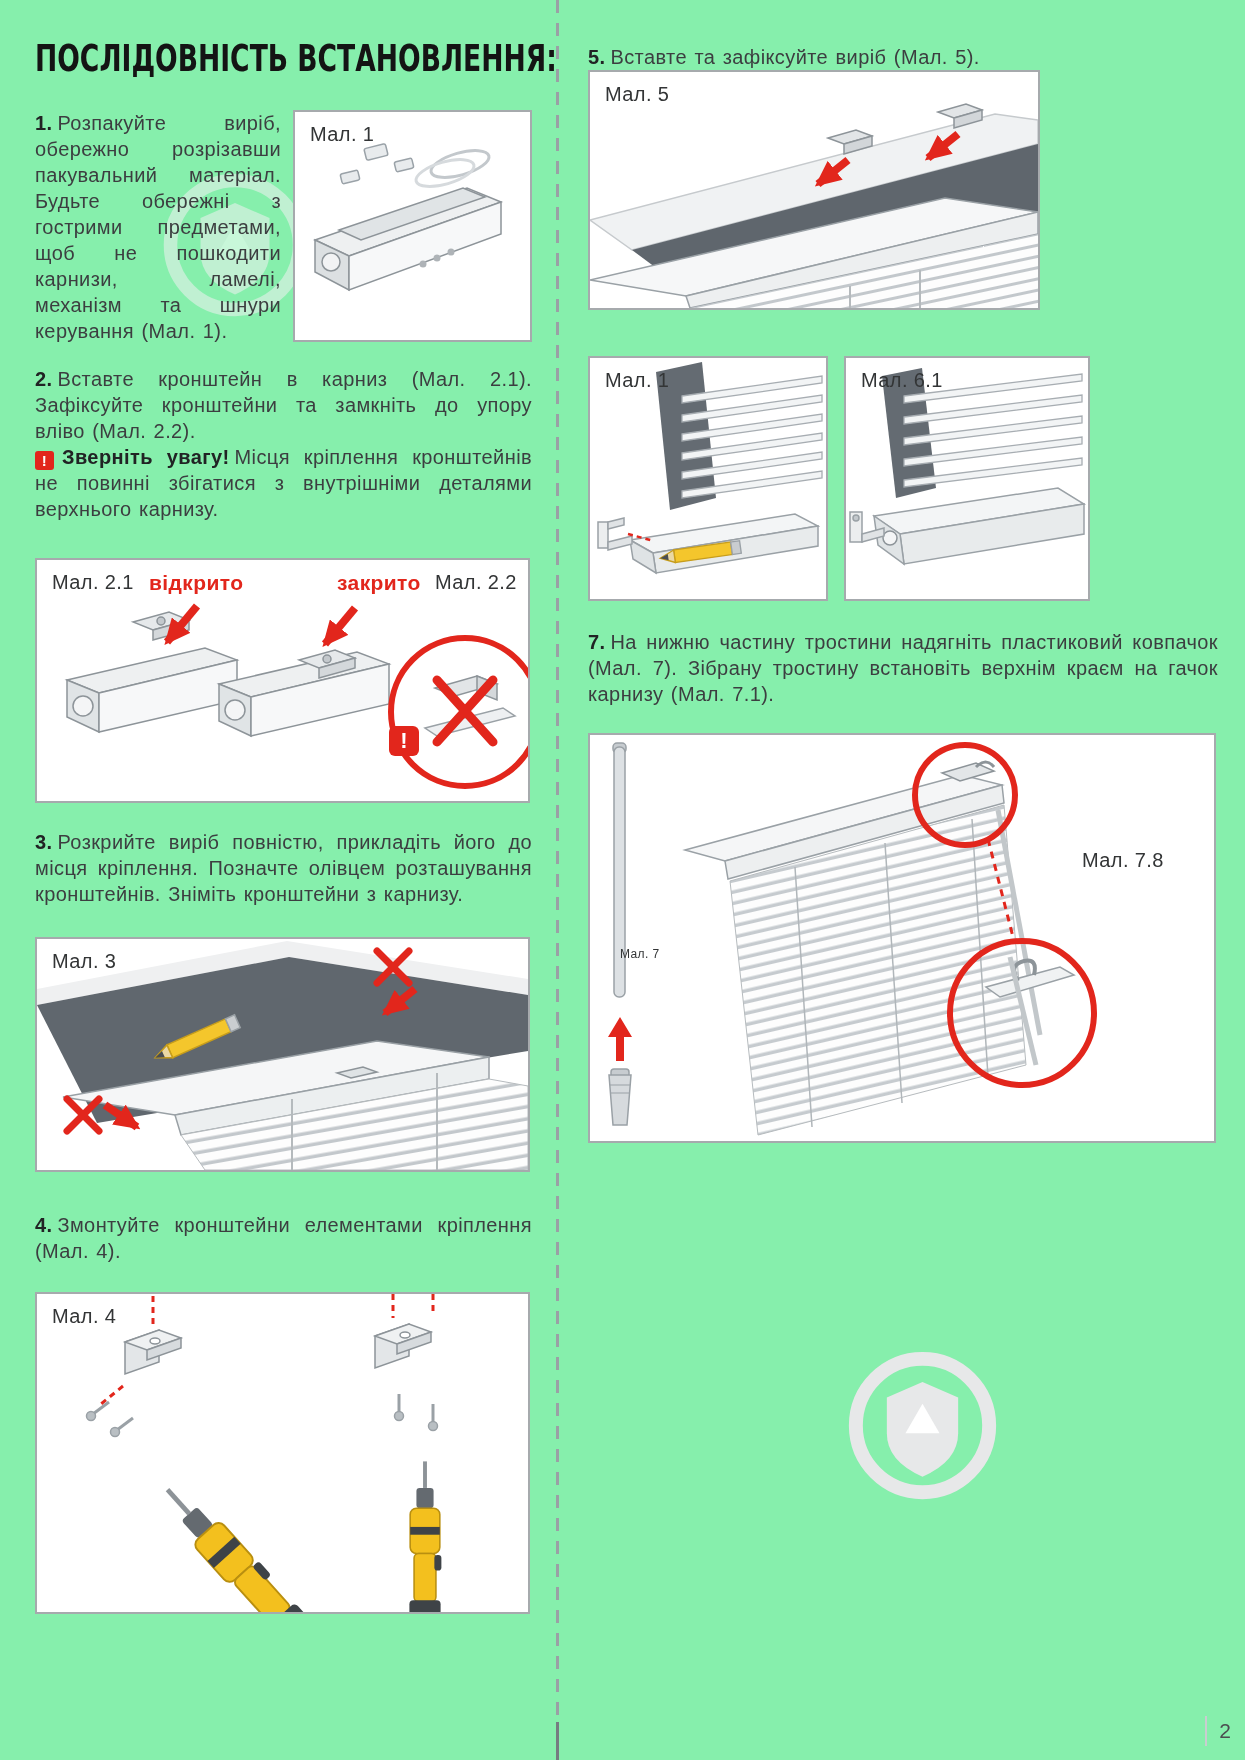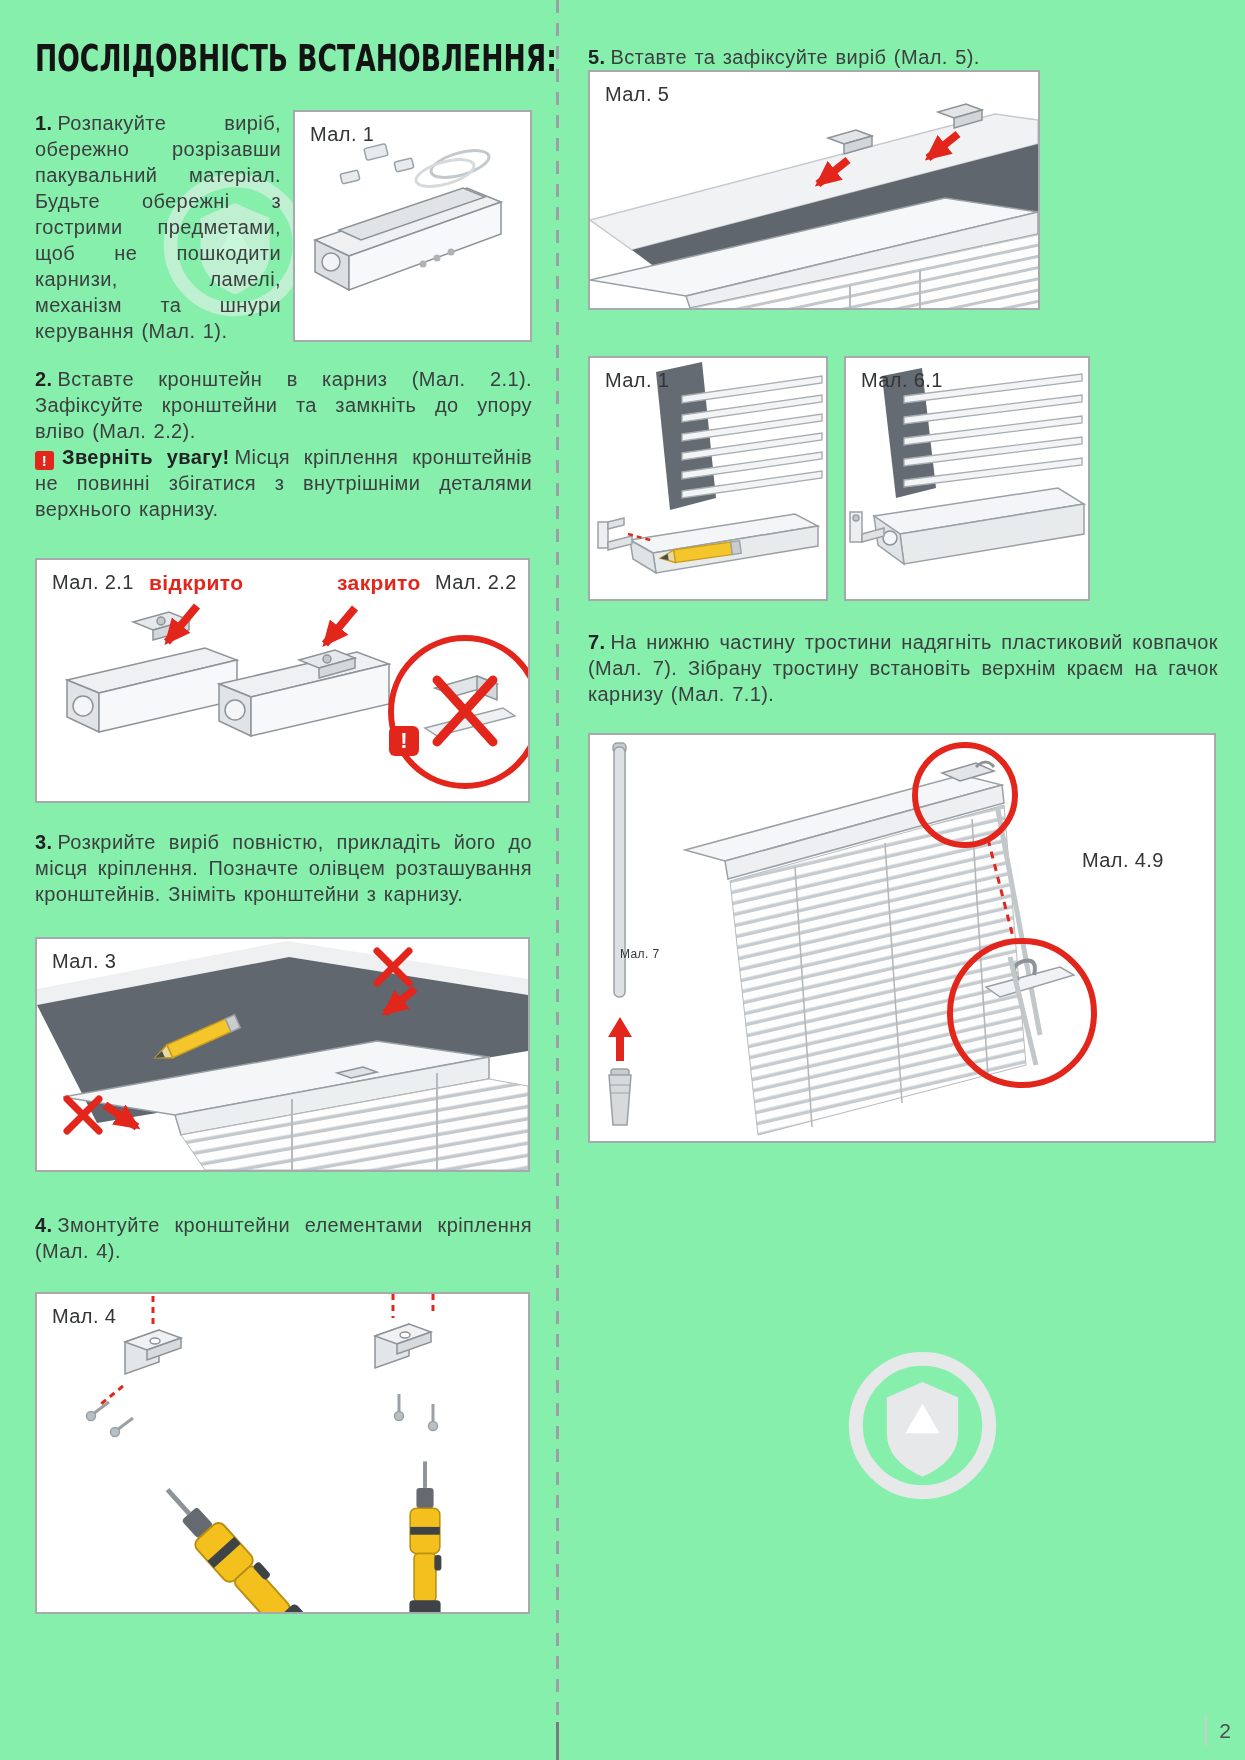--- a/index.html
+++ b/index.html
@@ -368,21 +368,21 @@
         </svg>
       </div>
     </div>
 
     <p class="step mt28">
       <b class="num">7.</b><span>На нижню частину тростини надягніть пластиковий ковпачок (Мал. 7). Зібрану тростину встановіть верхнім краєм на гачок карнизу (Мал. 7.1).</span>
     </p>
 
     <div class="fig fig7">
       <span class="fig7-l7">Мал. 7</span>
-      <span class="fig7-l71">Мал. 4.9</span>
+      <span class="fig7-l71">Мал. 7.8</span>
       <svg class="art" viewBox="0 0 624 406">
         <defs>
           <pattern id="p7" width="10" height="11" patternUnits="userSpaceOnUse" patternTransform="rotate(-13)">
             <rect width="10" height="11" fill="#fdfdfd"></rect>
             <rect y="7.5" width="10" height="3.5" fill="#c6cbcf"></rect>
           </pattern>
         </defs>
 
         <g stroke="#9aa1a6" stroke-width="1.5">
           <rect x="23" y="8" width="13" height="10" rx="4" fill="#c7ccd0"></rect>

